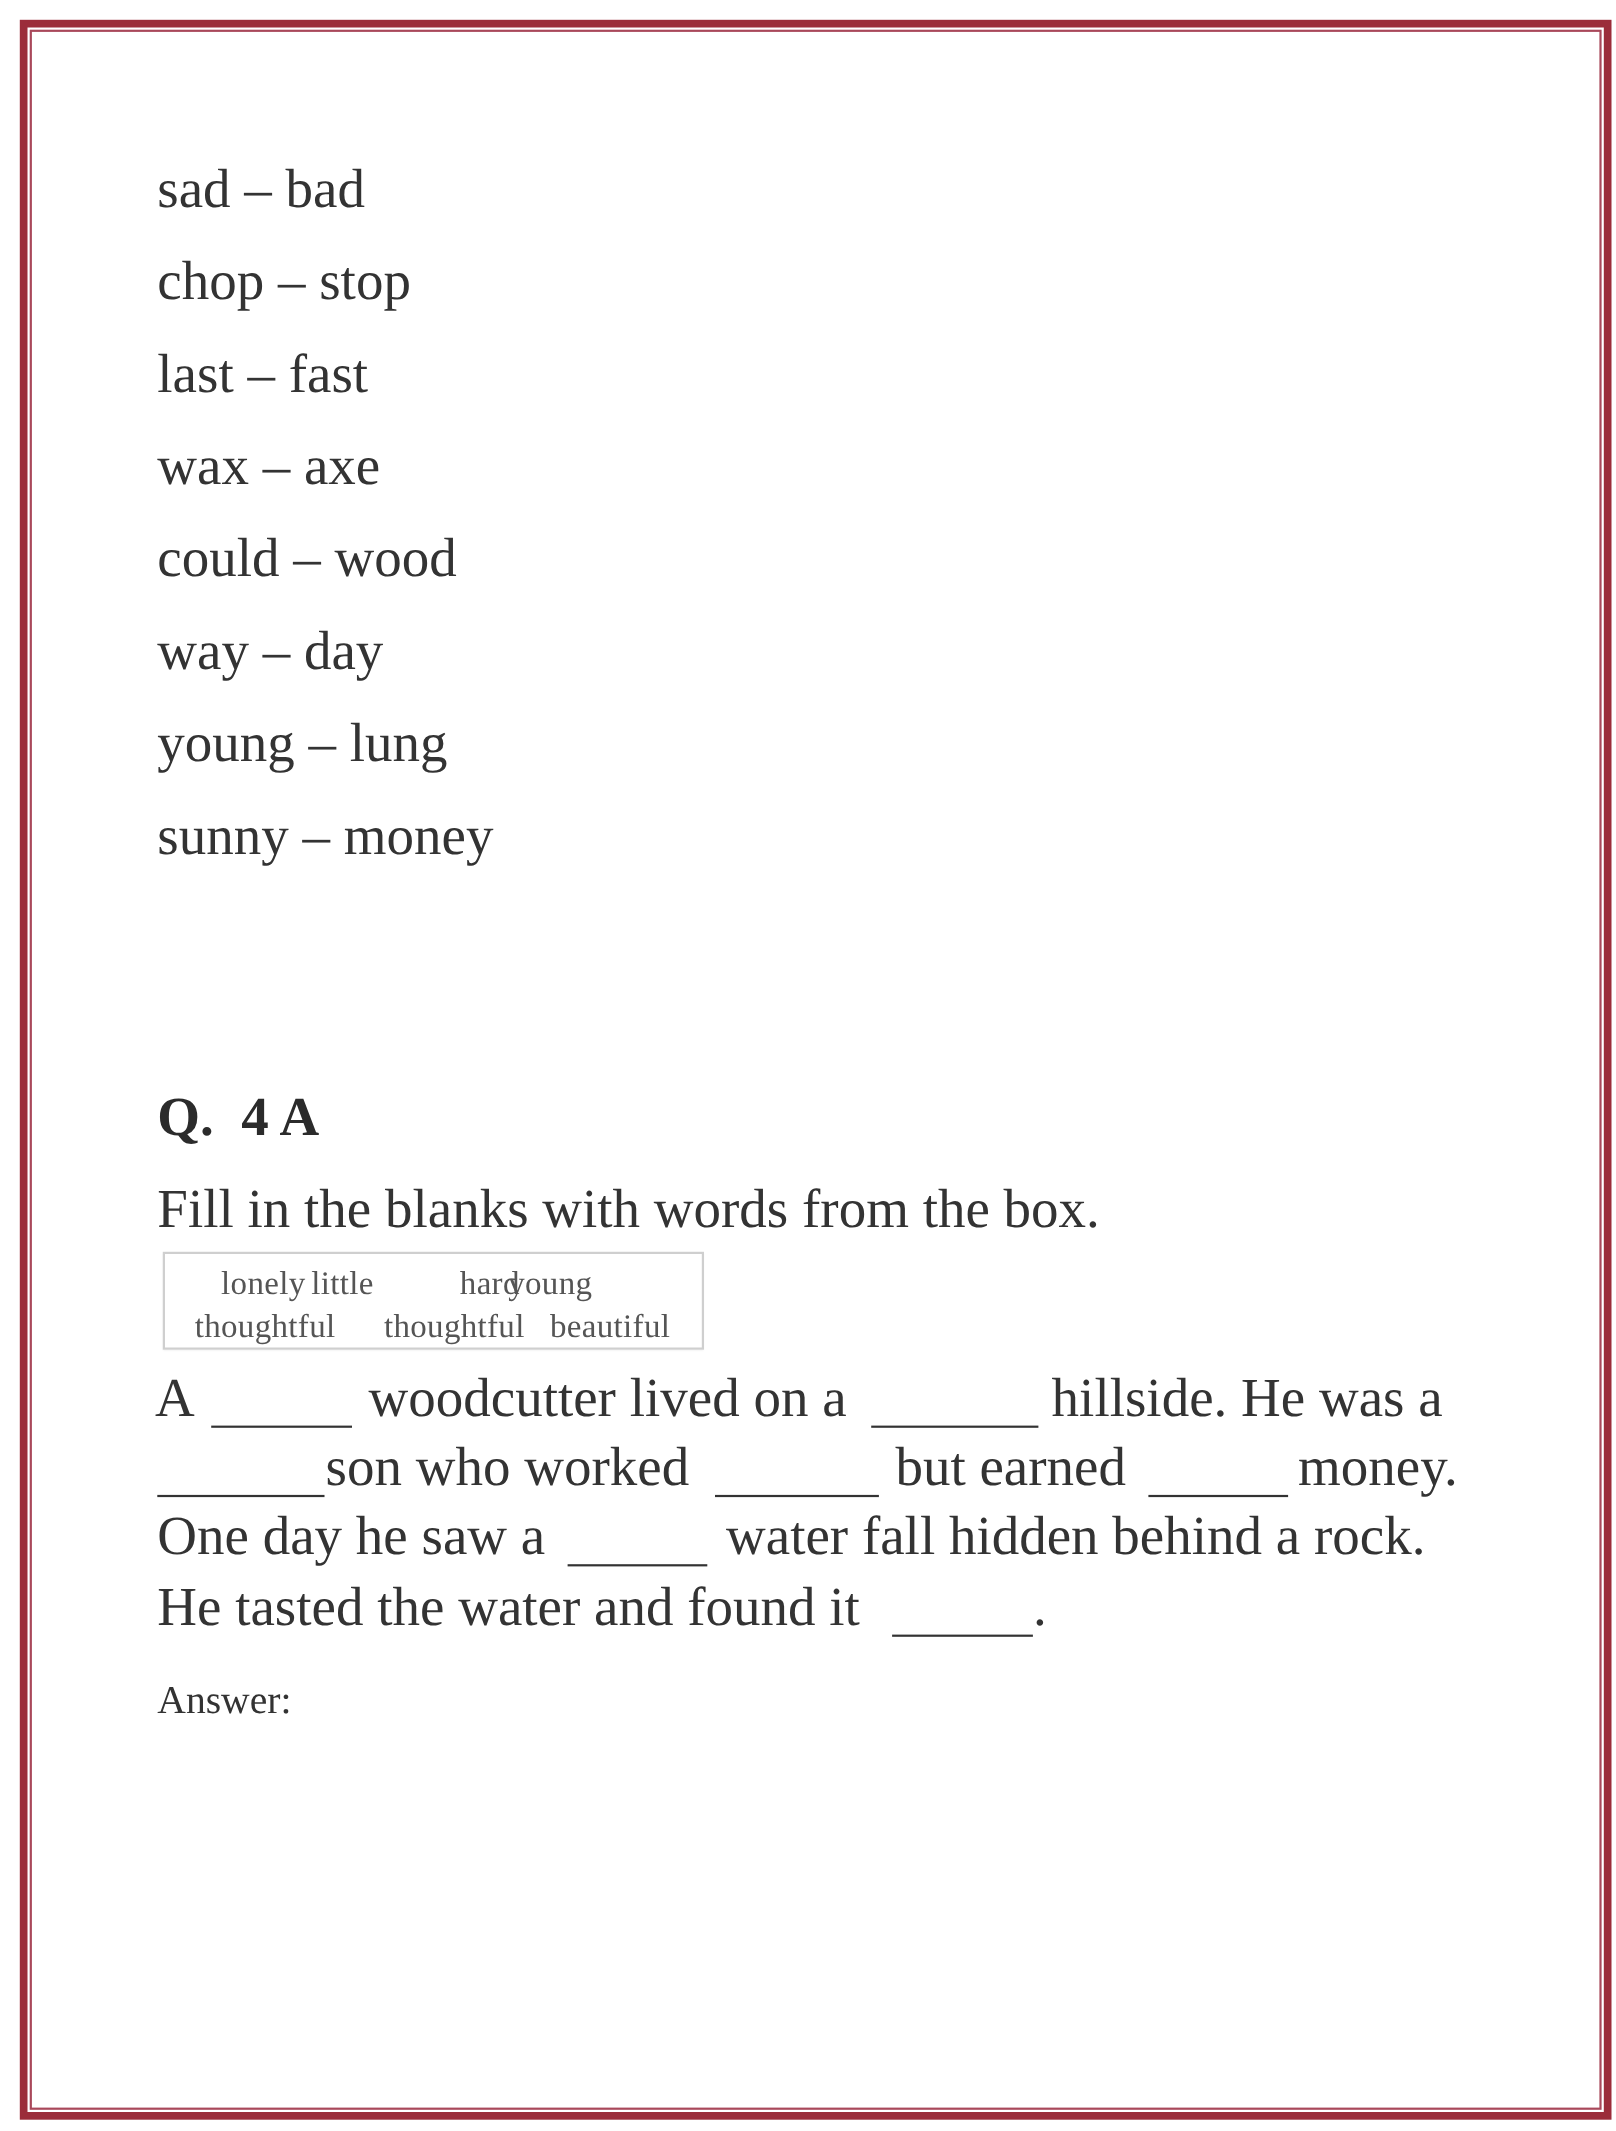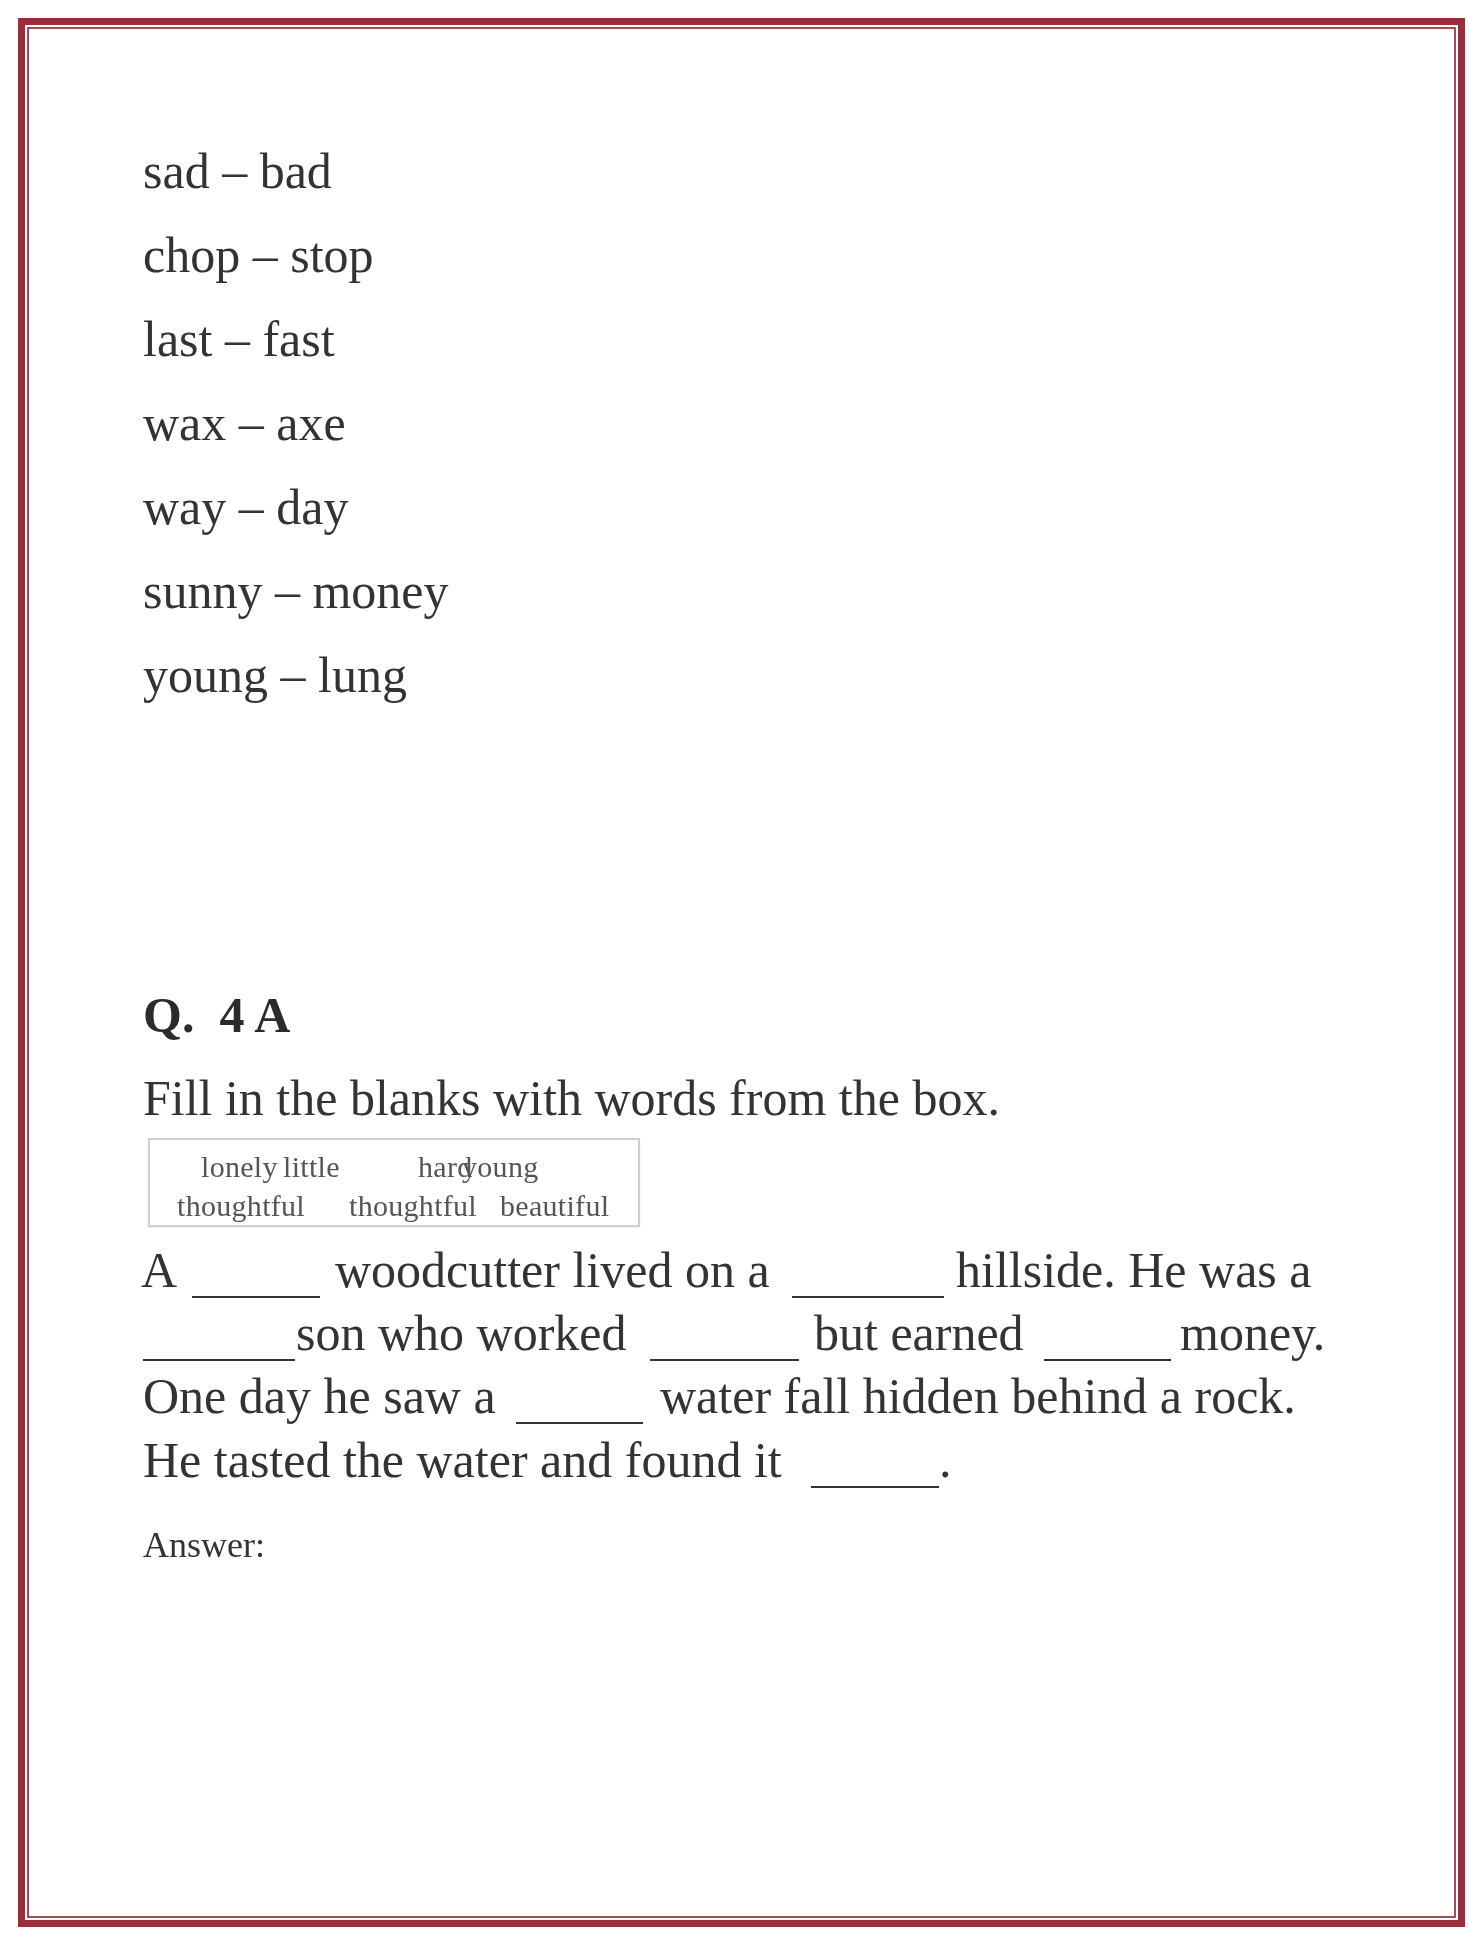--- a/index.html
+++ b/index.html
@@ -49,23 +49,24 @@
 <body>
 
 <div class="frame-outer"></div>
 <div class="frame-inner"></div>
 
 <ul class="rhyme-list">
   <li class="rhyme-item">sad – bad</li>
   <li class="rhyme-item">chop – stop</li>
   <li class="rhyme-item">last – fast</li>
   <li class="rhyme-item">wax – axe</li>
+  <li class="rhyme-item">could – wood</li>
   <li class="rhyme-item">way – day</li>
+  <li class="rhyme-item">young – lung</li>
   <li class="rhyme-item">sunny – money</li>
-  <li class="rhyme-item">young – lung</li>
 </ul>
 
 <div class="q-heading">Q.  4 A</div>
 <div class="instruction">Fill in the blanks with words from the box.</div>
 
 <div class="word-box">
   <span class="box-word" style="left:27px; top:12px;margin-left:24px;">lonely</span>
   <span class="box-word" style="left:133px; top:12px;">little</span>
   <span class="box-word" style="left:220px; top:12px;margin-left:48px;">hard</span>
   <span class="box-word" style="left:312px; top:12px;">young</span>

